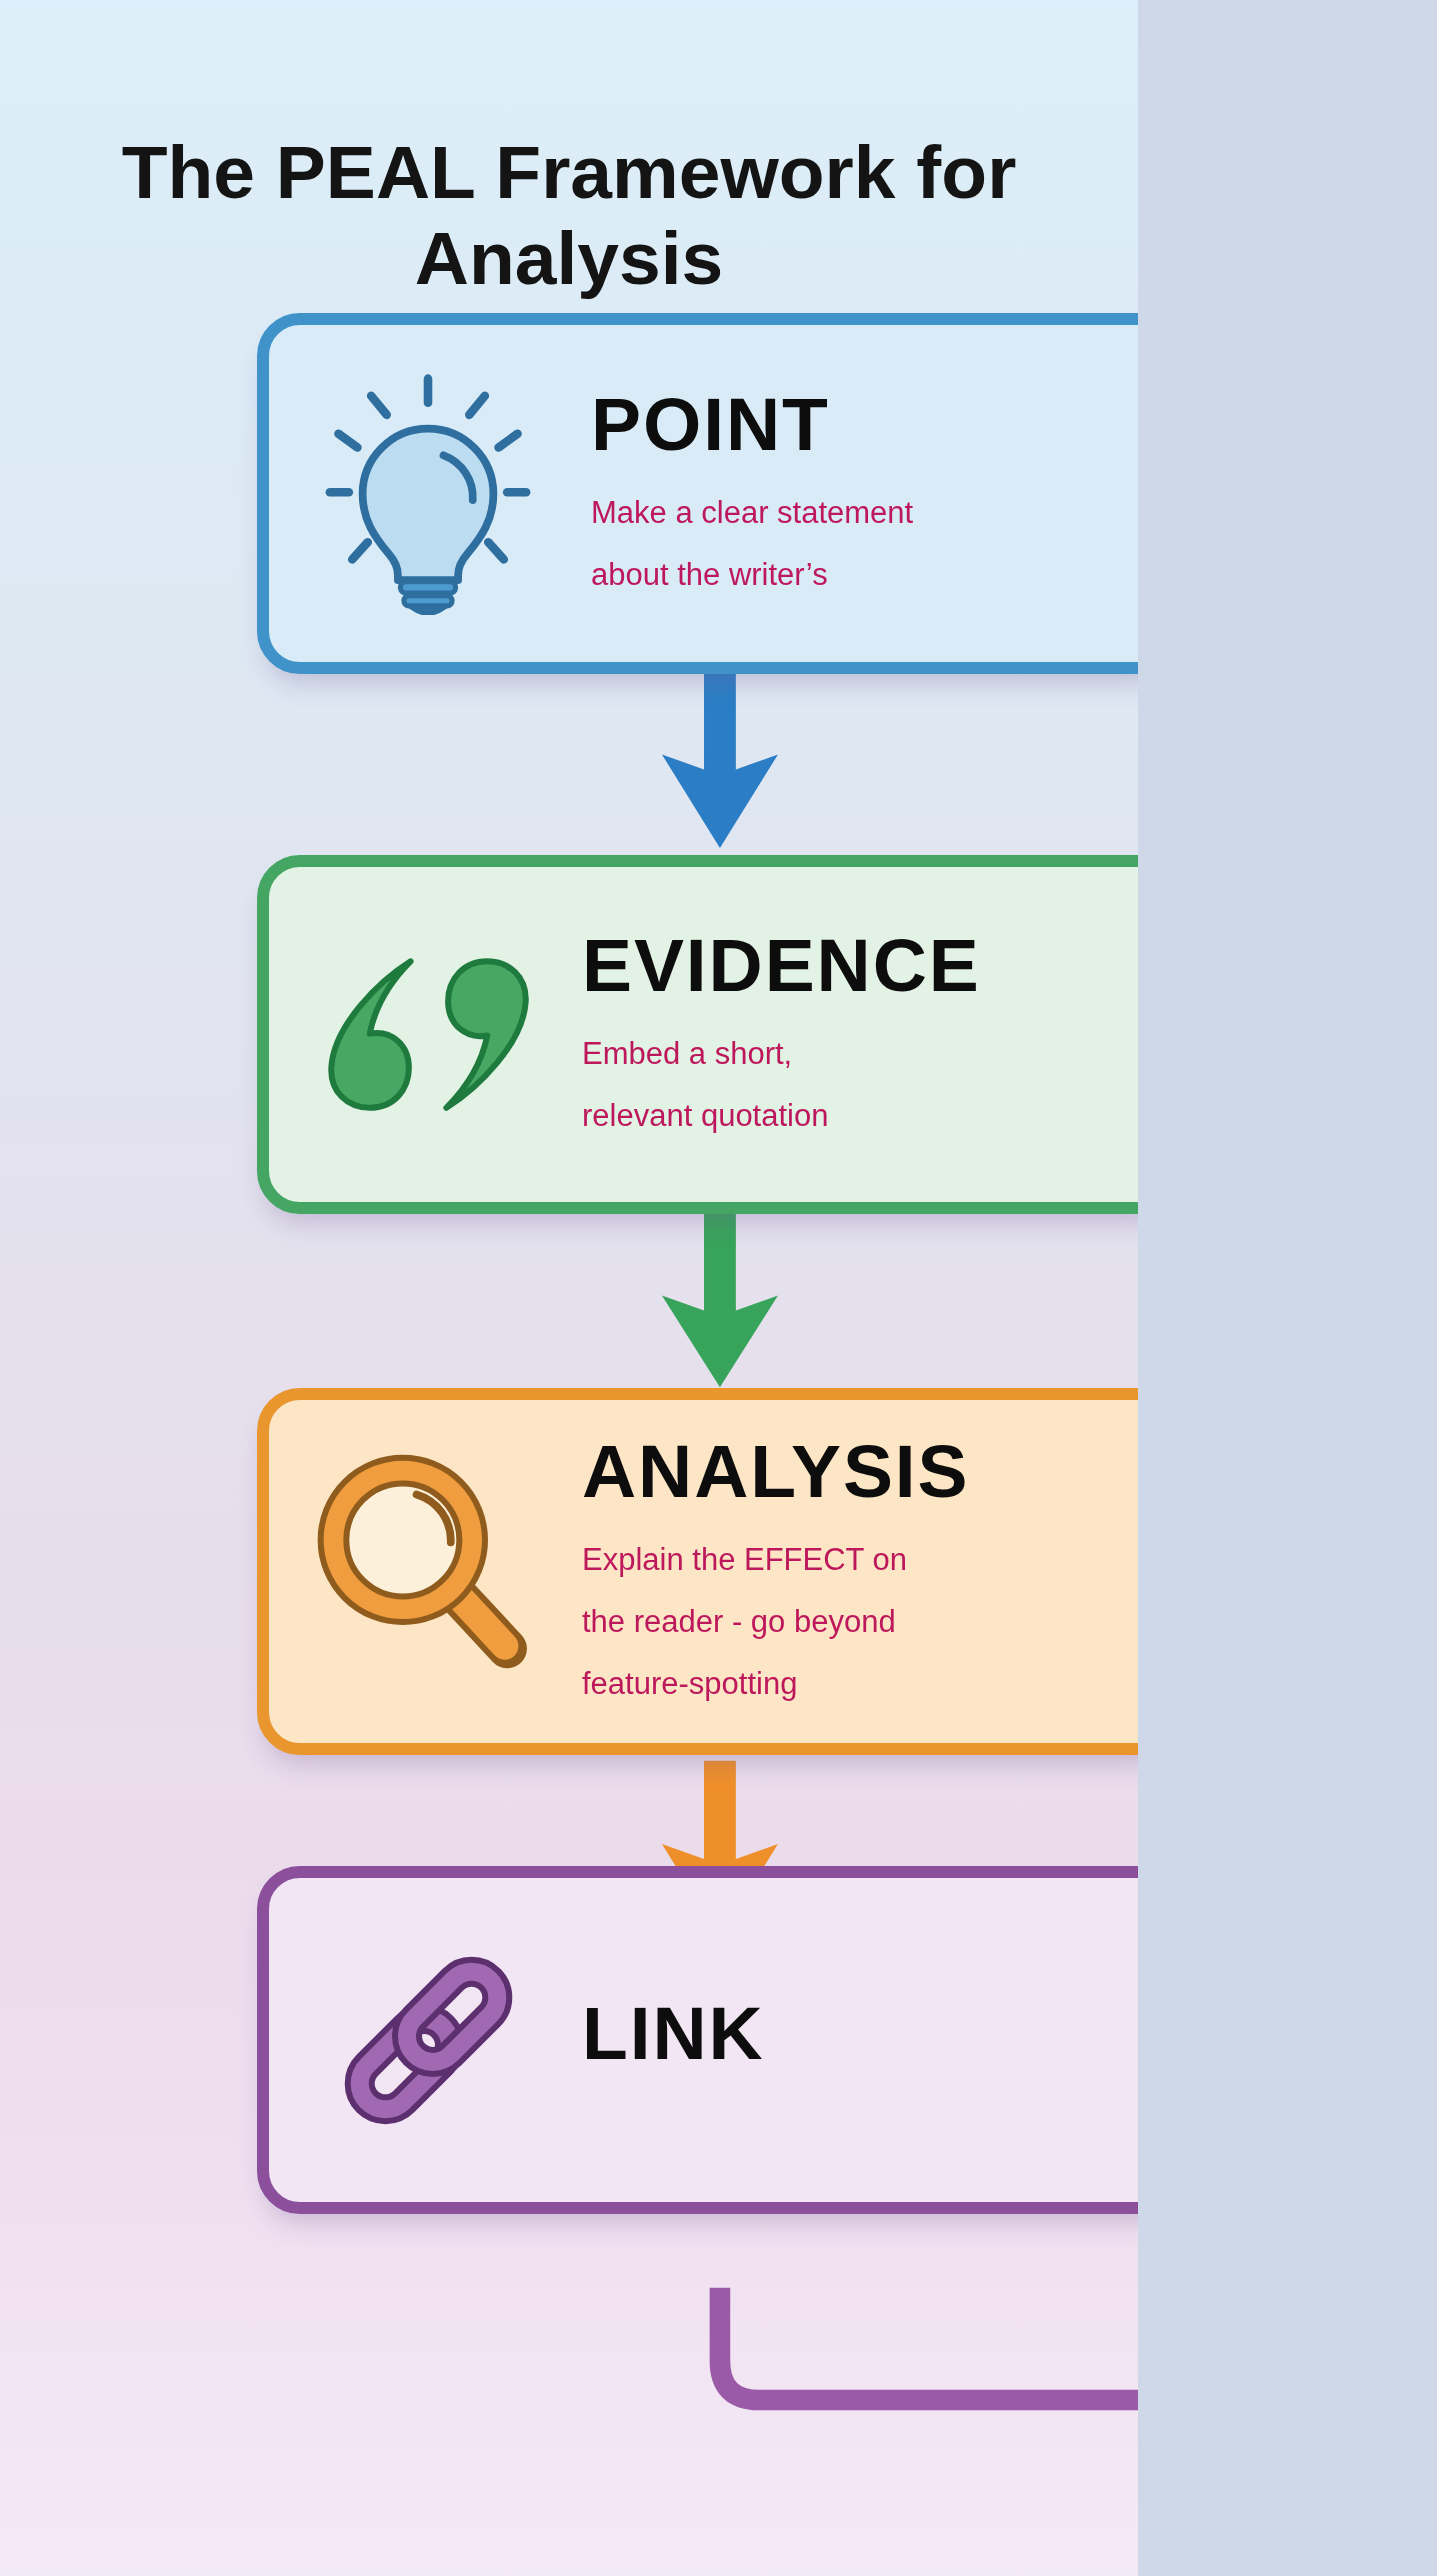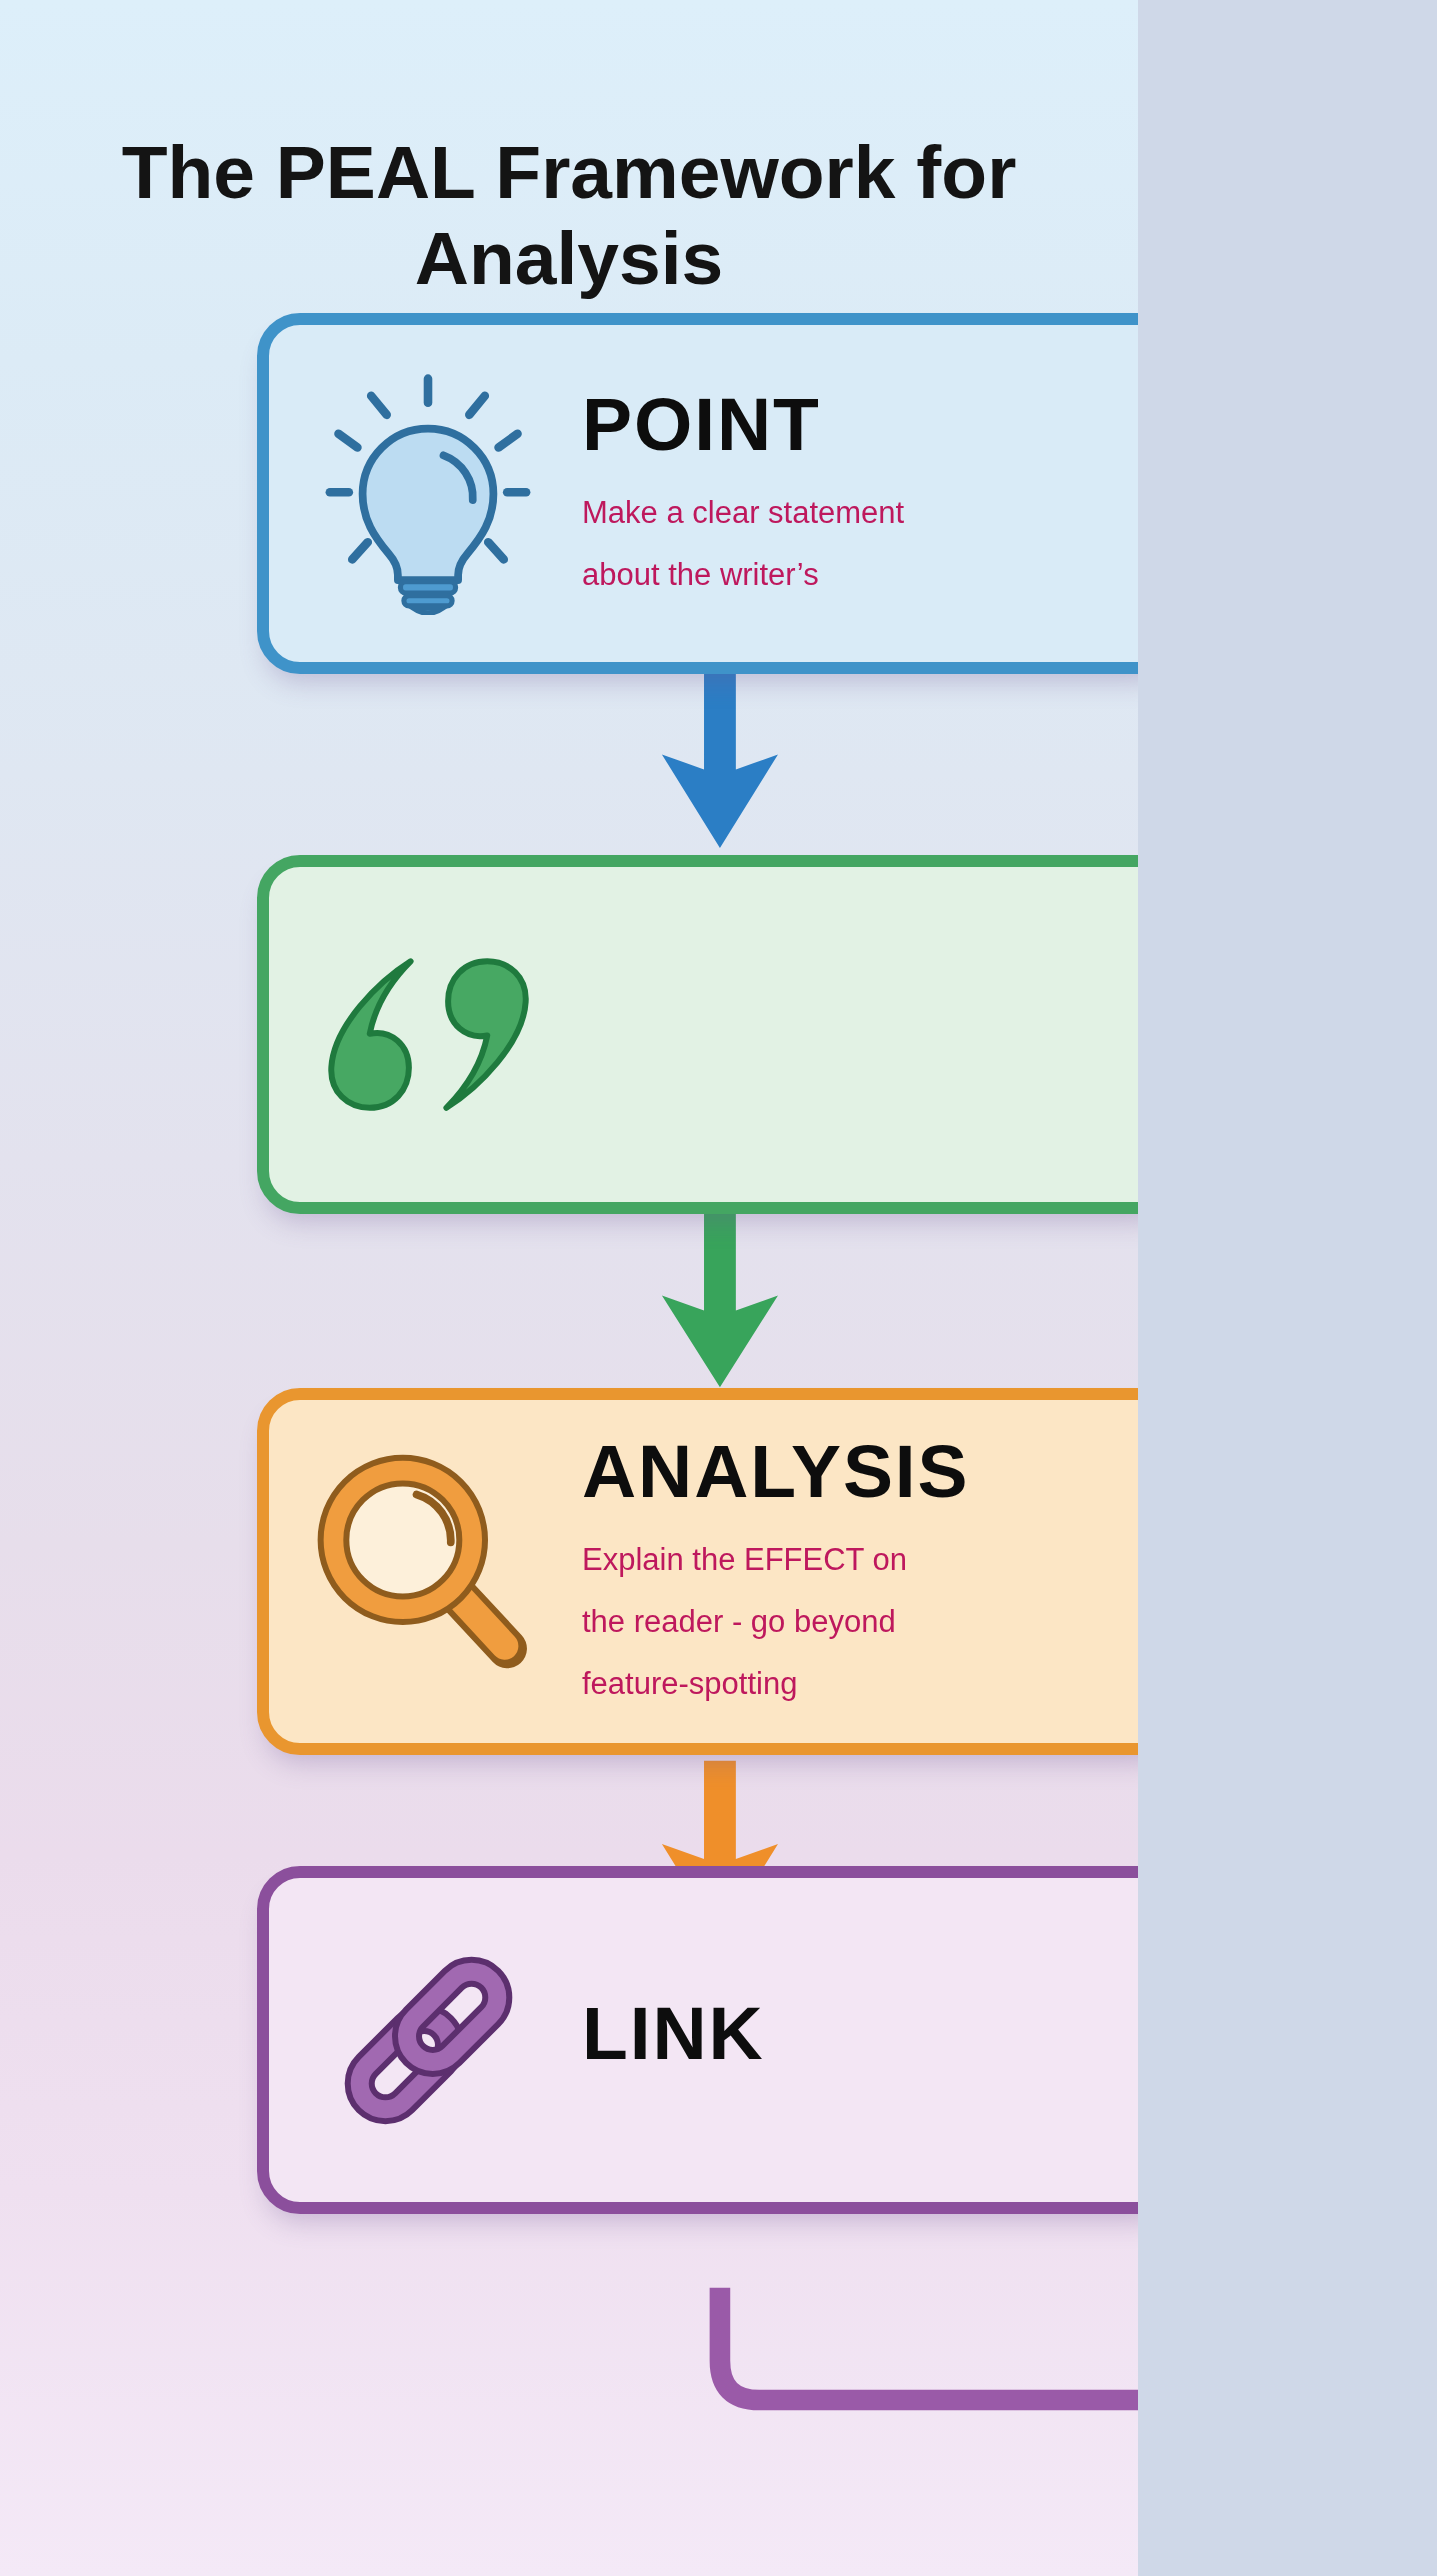--- a/index.html
+++ b/index.html
@@ -14,21 +14,21 @@
     position:absolute;left:0;top:129px;width:100%;text-align:center;
     font-size:75px;font-weight:700;color:#141414;letter-spacing:0;z-index:2;
   }
   .flow-overlay{position:absolute;left:0;top:0;width:1438px;height:2576px;z-index:0;}
   .step{
     position:absolute;left:257px;width:924px;box-sizing:border-box;
     border-radius:43px;display:flex;align-items:center;
     padding:0 34px 0 41px;z-index:1;
     box-shadow:0 17px 26px -9.4px rgba(112,90,150,0.30);
   }
-  .step--point   {top:313px; height:361px;background:#d9ebf7;border:12px solid #3f93c9;}
+  .step--point   {top:313px; height:361px;background:#d9ebf7;border:12px solid #3f93c9;gap:9px;}
   .step--evidence{top:855px; height:359px;background:#e2f2e4;border:12px solid #44a662;}
   .step--analysis{top:1388px;height:367px;background:#fce6c5;border:12px solid #e9962f;}
   .step--link    {top:1866px;height:348px;background:#f3e6f4;border:12px solid #8b4f9c;}
   .icon-slot{flex:0 0 236px;width:236px;display:flex;justify-content:center;align-items:center;}
   .text-block{margin-left:36px;}
   .step-title{font-size:75px;font-weight:700;color:#0d0d0d;letter-spacing:1.9px;margin:0 0 15px 0;}
   .step-desc{font-size:31px;line-height:62px;color:#be185d;}
   .step-desc div{white-space:nowrap;}
 </style>
 </head>
@@ -88,20 +88,27 @@
     <div class="icon-slot">
       <svg width="213" height="158" viewBox="0 0 250 185">
         <g fill="#47a863" stroke="#1f7a3e" stroke-width="7" stroke-linejoin="round">
           <path d="M104,6 C66,30 14,82 11,130 C9,160 31,178 56,178 C84,178 102,157 102,131 C102,104 81,86 56,91 C63,56 82,28 104,6 Z"></path>
           <g transform="translate(138,0)">
             <path transform="rotate(180 56 92)" d="M104,6 C66,30 14,82 11,130 C9,160 31,178 56,178 C84,178 102,157 102,131 C102,104 81,86 56,91 C63,56 82,28 104,6 Z"></path>
           </g>
         </g>
       </svg>
     </div>
+    <div class="text-block">
+      <div class="step-title">EVIDENCE</div>
+      <div class="step-desc">
+        <div>Embed a short,</div>
+        <div>relevant quotation</div>
+      </div>
+    </div>
   </div>
 
   <div class="step step--analysis">
     <div class="icon-slot">
       <svg width="223" height="244" viewBox="0 0 260 285">
         <line x1="158" y1="163" x2="222" y2="232" stroke="#8f5c1d" stroke-width="46" stroke-linecap="round"></line>
         <line x1="160" y1="165" x2="219" y2="229" stroke="#f09d3f" stroke-width="32" stroke-linecap="round"></line>
         <circle cx="100" cy="105" r="66" fill="#fdf0da"></circle>
         <circle cx="100" cy="105" r="81" fill="none" stroke="#f09d3f" stroke-width="30"></circle>
         <circle cx="100" cy="105" r="96" fill="none" stroke="#8f5c1d" stroke-width="7"></circle>

